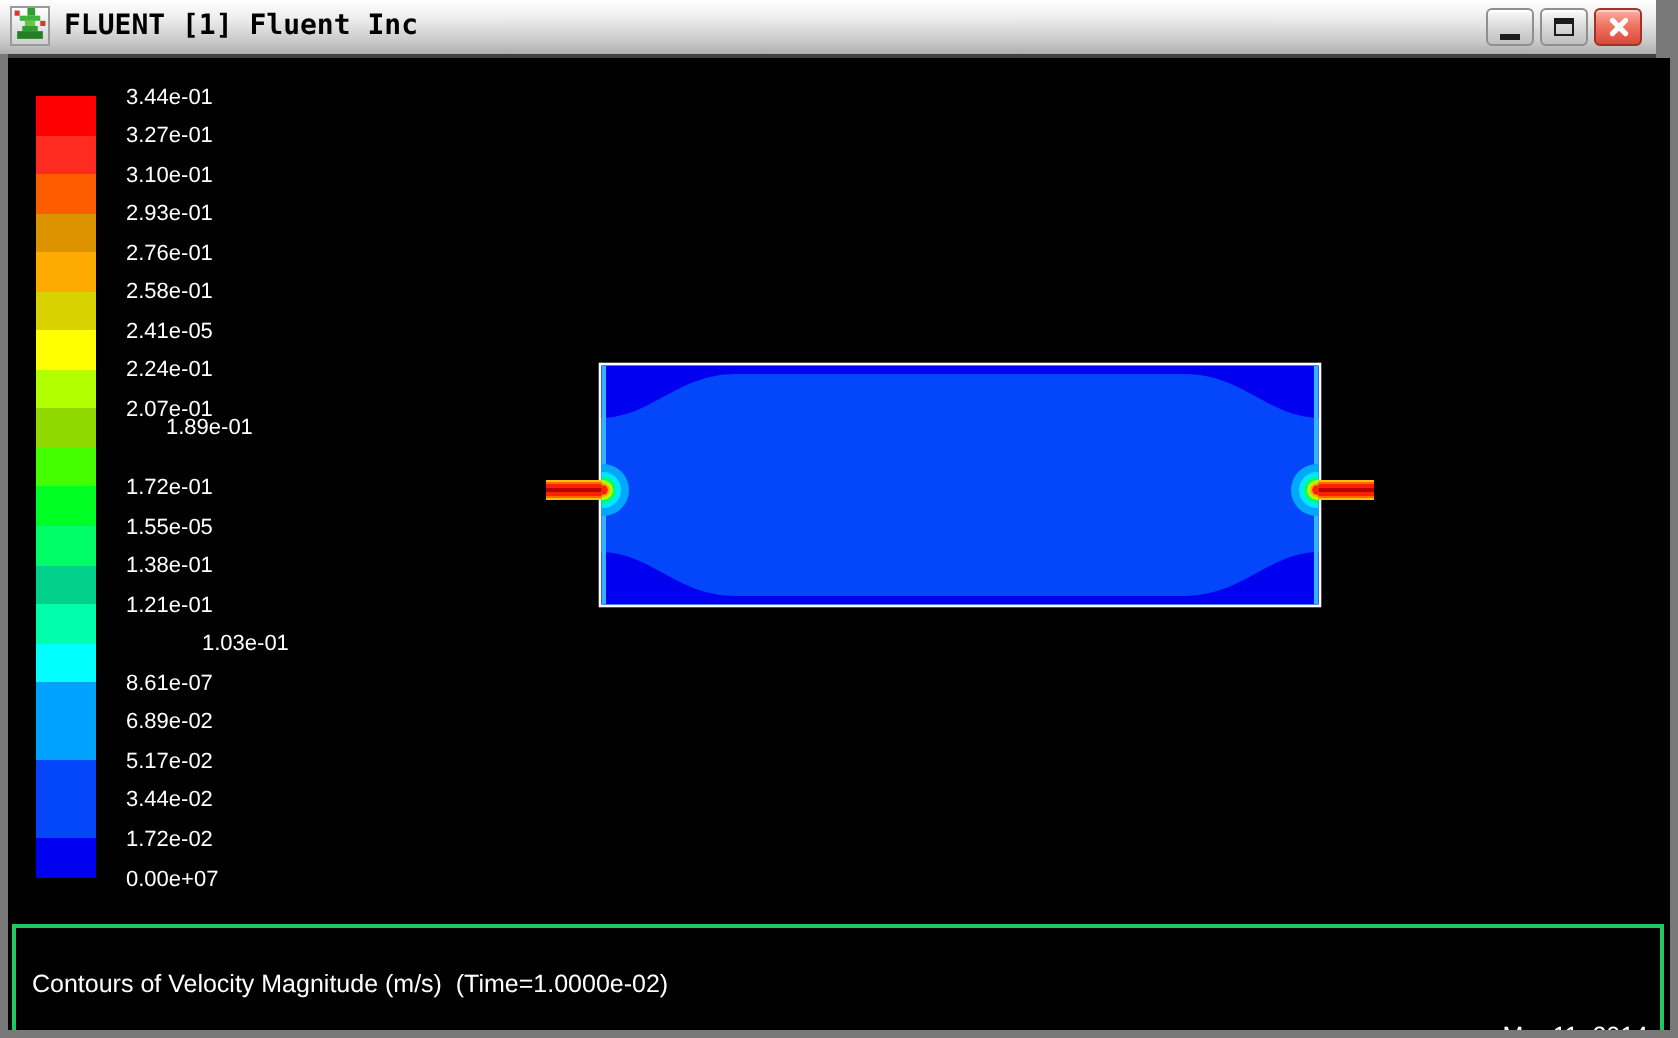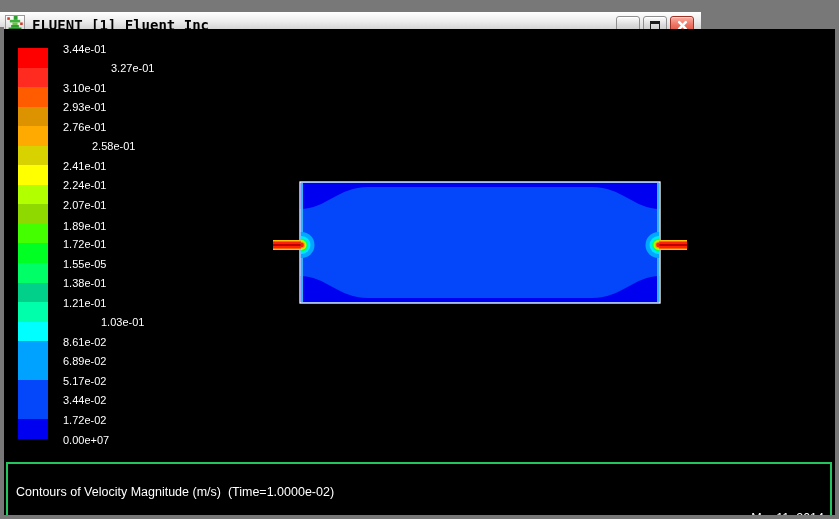--- a/index.html
+++ b/index.html
@@ -1,20 +1,20 @@
 <!DOCTYPE html>
 <html><head>
 <meta charset="utf-8">
 <style>
   html,body{margin:0;padding:0;background:#4a4a4a;}
   .window{position:relative;width:839px;height:519px;background:#787878;
           font-family:"Liberation Sans",sans-serif;overflow:hidden;
           box-shadow:0 0 0 1px #3a3a3a;}
   
-  .titlebar{position:absolute;left:0;top:12px;width:701px;height:27px;
+  .titlebar{position:absolute;left:0;top:0;width:828px;height:27px;
             background:linear-gradient(#ffffff,#ececec 35%,#c6c6c6 80%,#adadad);
             border-bottom:2px solid #3f3f46;}
   .icon-tile{position:absolute;left:5px;top:3px;width:20px;height:20px;
              background:linear-gradient(#ffffff,#cfcfcf);
              border:1px solid #9a9a9a;box-sizing:border-box;}
   .title-text{position:absolute;left:32px;top:5px;
               font:bold 14px "DejaVu Sans Mono",monospace;color:#000;white-space:pre;}
   .controls{position:absolute;right:7px;top:4px;display:flex;gap:3px;}
   .winbtn{width:24px;height:19px;border:1px solid #8f8f8f;border-radius:3px;
           background:linear-gradient(#fdfdfd,#dcdcdc 45%,#bfbfbf);
@@ -146,35 +146,35 @@
       </svg>
 
     <div class="caption-box">
       <span class="caption-left">Contours of Velocity Magnitude (m/s)  (Time=1.0000e-02)</span>
       <div class="caption-right">
         <div>Mar 11, 2014</div>
         
       </div>
     </div>
   <div class="legend-label" style="top: 13.5px;">3.44e-01</div>
-      <div class="legend-label" style="top: 33.05px; margin-left: 48px;">3.27e-01</div>
+      <div class="legend-label" style="top: 33.05px;">3.27e-01</div>
       <div class="legend-label" style="top: 52.6px;">3.10e-01</div>
       <div class="legend-label" style="top: 72.15px;">2.93e-01</div>
       <div class="legend-label" style="top: 91.7px;">2.76e-01</div>
-      <div class="legend-label" style="top: 111.25px; margin-left: 29px;">2.58e-01</div>
-      <div class="legend-label" style="top: 130.8px;">2.41e-01</div>
+      <div class="legend-label" style="top: 111.25px;">2.58e-01</div>
+      <div class="legend-label" style="top: 130.8px;">2.41e-05</div>
       <div class="legend-label" style="top: 150.35px;">2.24e-01</div>
       <div class="legend-label" style="top: 169.9px;">2.07e-01</div>
-      <div class="legend-label" style="top: 191px;">1.89e-01</div>
+      <div class="legend-label" style="top: 179px; margin-left: 20px;">1.89e-01</div>
       <div class="legend-label" style="top: 209px;">1.72e-01</div>
       <div class="legend-label" style="top: 228.55px;">1.55e-05</div>
       <div class="legend-label" style="top: 248.1px; text-align: right;">1.38e-01</div>
       <div class="legend-label" style="top: 267.65px;">1.21e-01</div>
       <div class="legend-label" style="top: 287.2px; margin-left: 38px;">1.03e-01</div>
-      <div class="legend-label" style="top: 306.75px;">8.61e-02</div>
+      <div class="legend-label" style="top: 306.75px;">8.61e-07</div>
       <div class="legend-label" style="top: 326.3px;">6.89e-02</div>
       <div class="legend-label" style="top: 345.85px; text-align: center;">5.17e-02</div>
       <div class="legend-label" style="top: 365.4px;">3.44e-02</div>
       <div class="legend-label" style="top: 384.95px;">1.72e-02</div>
       <div class="legend-label" style="top: 404.5px;">0.00e+07</div>
     </div>
 
   <div class="edge-l"></div>
   <div class="edge-r"></div>
   <div class="edge-b"></div>

